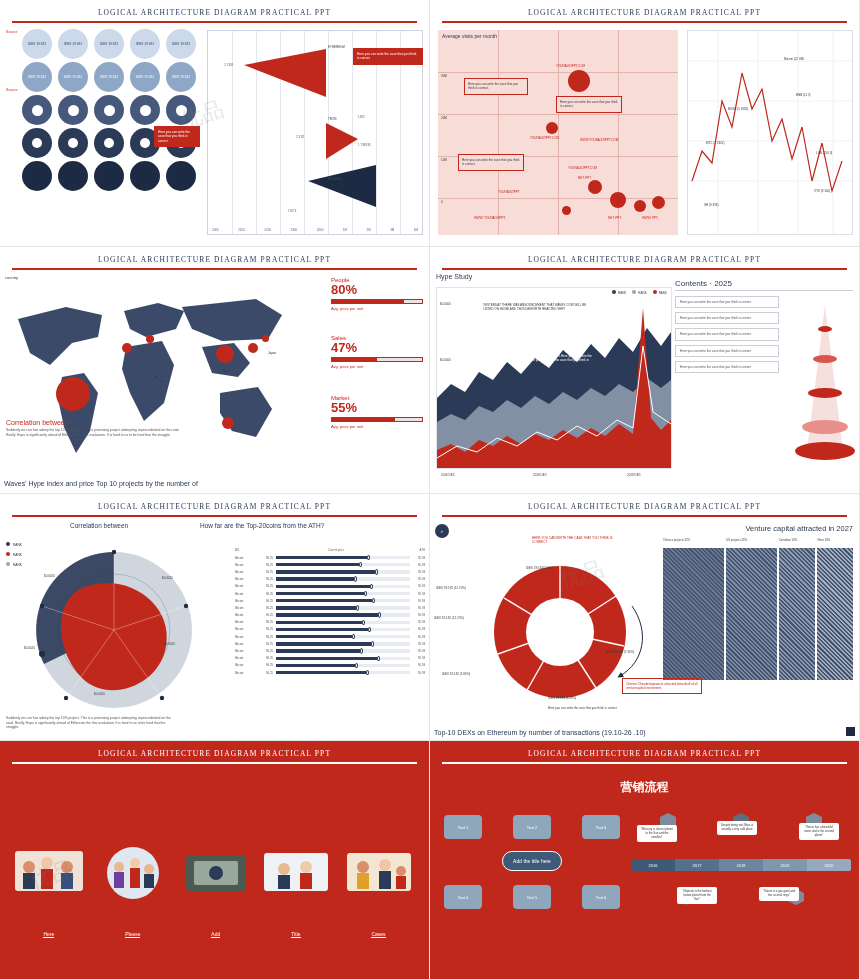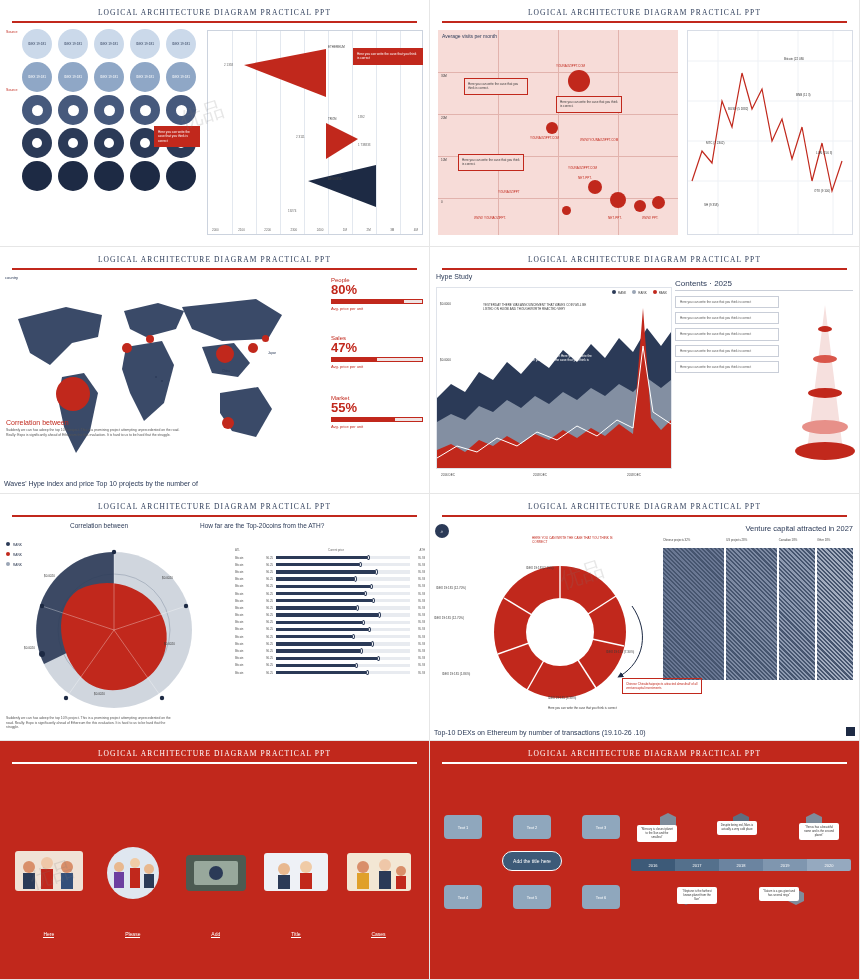--- a/index.html
+++ b/index.html
@@ -737,20 +737,21 @@
         </div>
 
       </div>
     </div>
   </div>
 
   <div class="slide dark">
     <div class="stitle">LOGICAL ARCHITECTURE DIAGRAM PRACTICAL PPT</div>
     <div class="rule"></div>
     <div class="body">
+      <div class="cn-title">营销流程</div>
 
       <div style="position:absolute;left:14px;top:48px;width:176px;">
         <div style="display:flex;justify-content:space-between;">
           <div class="tbox">
               <span>Text 1</span>
             </div>
           <div class="tbox">
               <span>Text 2</span>
             </div>
           <div class="tbox">

